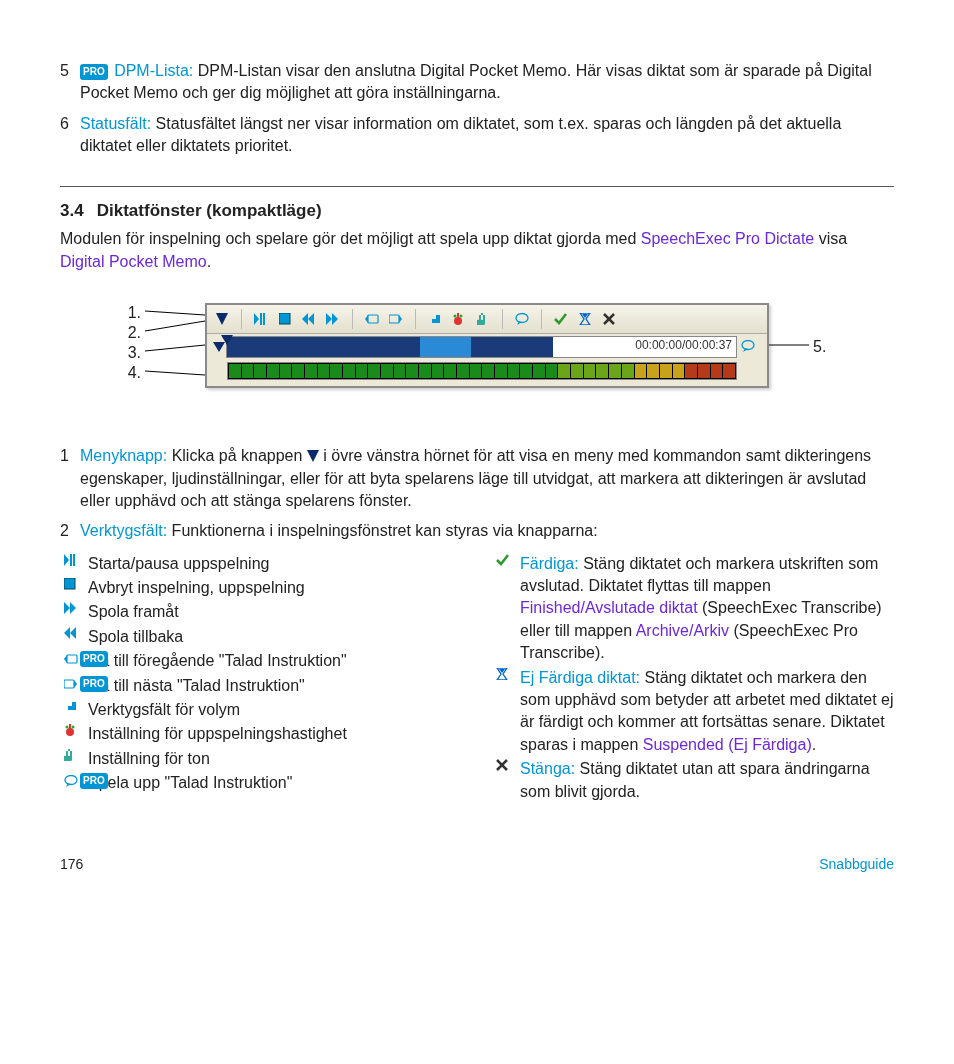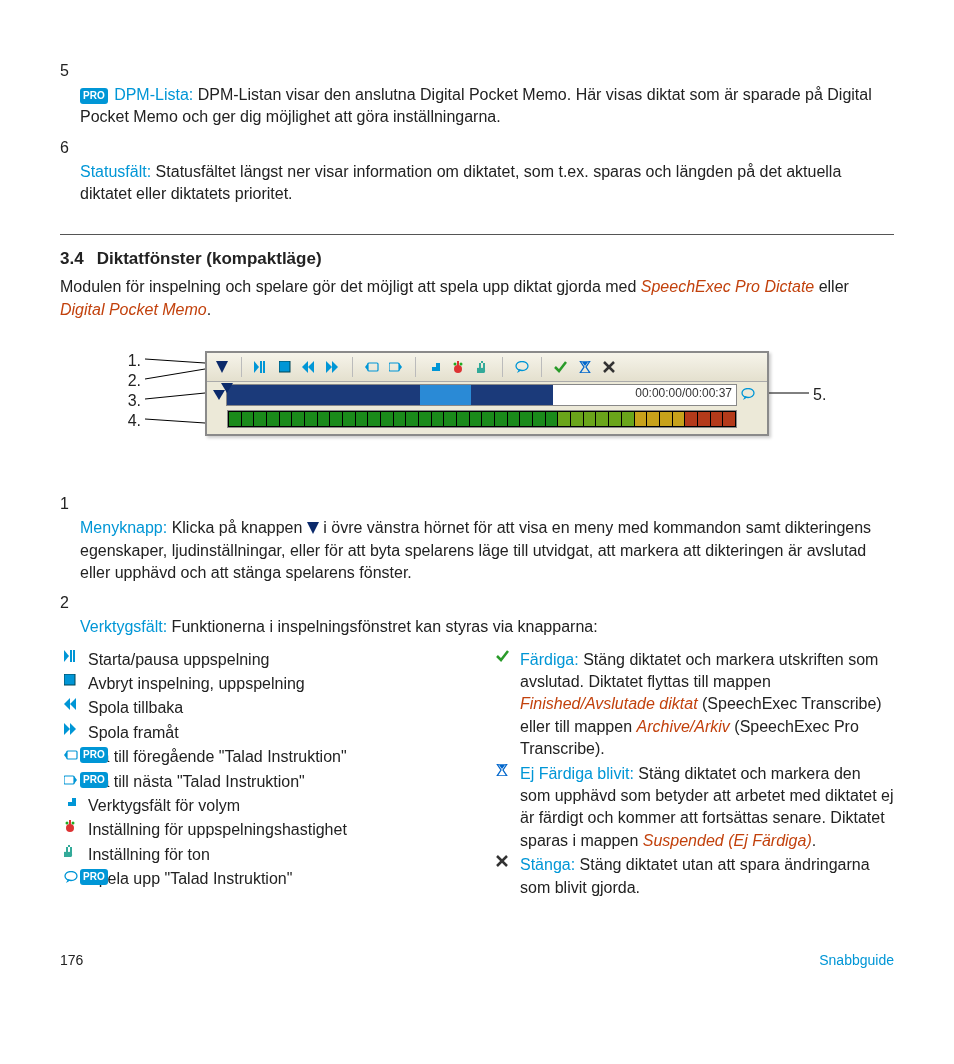--- a/index.html
+++ b/index.html
@@ -7,34 +7,34 @@
     font-size: 16px;
     color: #222;
     margin: 0;
     padding: 60px 60px 40px 60px;
     width: 954px;
     box-sizing: border-box;
     line-height: 1.4;
   }
   .num-item { display: flex; margin-bottom: 8px; }
   .num-item .num { width: 20px; flex-shrink: 0; }
-  .num-item .body { flex: 1; margin-top: 24px; }
+  .num-item .body { flex: 1; }
   .pro-badge {
     display: inline-block;
     background: #0096d6;
     color: #fff;
     font-size: 10px;
     font-weight: bold;
     padding: 1px 3px;
     border-radius: 3px;
     vertical-align: middle;
     margin-right: 2px;
   }
   .label-blue { color: #0096d6; }
-  .ital-blue { color: #c2410c; font-style: italic; }
+  .ital-blue { color: #6d28d9; }
   hr.sep { border: none; border-top: 1px solid #555; margin: 28px 0 12px 0; }
   h2.sec { font-size: 17px; font-weight: bold; margin: 8px 0 6px 0; }
   h2.sec .secnum { display:inline-block; width:32px; }
 
   
   .figure-wrap { display:flex; align-items:flex-start; margin: 30px 0 50px 0; justify-content:center; }
   .fig-left-nums { font-size:16px; text-align:right; margin-right:4px; line-height:1.3; }
   .fig-left-nums div { height:20px; }
   .player {
     width: 560px;
@@ -156,21 +156,21 @@
   </div>
 
 <hr class="sep">
 
 <h2 class="sec">
   <span class="secnum">3.4</span>
   <span>Diktatfönster (kompaktläge)</span>
 </h2>
 
 <div>
-  <span>Modulen för inspelning och spelare gör det möjligt att spela upp diktat gjorda med </span><span class="ital-blue">SpeechExec Pro Dictate</span><span> eller </span><span class="ital-blue">Digital Pocket Memo</span><span>.</span>
+  <span>Modulen för inspelning och spelare gör det möjligt att spela upp diktat gjorda med </span><span class="ital-blue">SpeechExec Pro Dictate</span><span> visa </span><span class="ital-blue">Digital Pocket Memo</span><span>.</span>
 </div>
 
 <div class="figure-wrap">
   <div class="fig-left-nums">
     <div>1.</div>
     <div>2.</div>
     <div>3.</div>
     <div>4.</div>
   </div>
   <svg width="60" height="92">
@@ -359,32 +359,32 @@
         <span class="ic">
           <svg width="14" height="12">
             <use href="#i-stop"></use>
           </svg>
         </span>
         <span class="txt">Avbryt inspelning, uppspelning</span>
       </div>
       <div class="func-item">
         <span class="ic">
           <svg width="14" height="12">
+            <use href="#i-fwd"></use>
+          </svg>
+        </span>
+        <span class="txt">Spola framåt</span>
+      </div>
+      <div class="func-item">
+        <span class="ic">
+          <svg width="14" height="12">
             <use href="#i-rew"></use>
           </svg>
         </span>
         <span class="txt">Spola tillbaka</span>
-      </div>
-      <div class="func-item">
-        <span class="ic">
-          <svg width="14" height="12">
-            <use href="#i-fwd"></use>
-          </svg>
-        </span>
-        <span class="txt">Spola framåt</span>
       </div>
       <div class="func-item">
         <span class="ic">
           <svg width="14" height="12">
             <use href="#i-prev-instr"></use>
           </svg> 
           <span class="pro-badge">PRO</span>
         </span>
         <span class="txt">Gå till föregående "Talad Instruktion"</span>
       </div>
@@ -439,21 +439,21 @@
           </svg>
         </span>
         <span class="txt"><span class="lead">Färdiga:</span> <span>Stäng diktatet och markera utskriften som avslutad. Diktatet flyttas till mappen </span><span class="ital-blue">Finished/Avslutade diktat</span><span> (SpeechExec Transcribe) eller till mappen </span><span class="ital-blue">Archive/Arkiv</span><span> (SpeechExec Pro Transcribe).</span></span>
       </div>
       <div class="func-item">
         <span class="ic">
           <svg width="14" height="12">
             <use href="#i-hourglass"></use>
           </svg>
         </span>
-        <span class="txt"><span class="lead">Ej Färdiga blivit:</span> <span>Stäng diktatet och markera den som upphävd som betyder att arbetet med diktatet ej är färdigt och kommer att fortsättas senare. Diktatet sparas i mappen </span><span class="ital-blue">Suspended (Ej Färdiga)</span><span>.</span></span>
+        <span class="txt"><span class="lead">Ej Färdiga diktat:</span> <span>Stäng diktatet och markera den som upphävd som betyder att arbetet med diktatet ej är färdigt och kommer att fortsättas senare. Diktatet sparas i mappen </span><span class="ital-blue">Suspended (Ej Färdiga)</span><span>.</span></span>
       </div>
       <div class="func-item">
         <span class="ic">
           <svg width="14" height="12">
             <use href="#i-close"></use>
           </svg>
         </span>
         <span class="txt"><span class="lead">Stänga:</span> <span>Stäng diktatet utan att spara ändringarna som blivit gjorda.</span></span>
       </div>
     </div>

